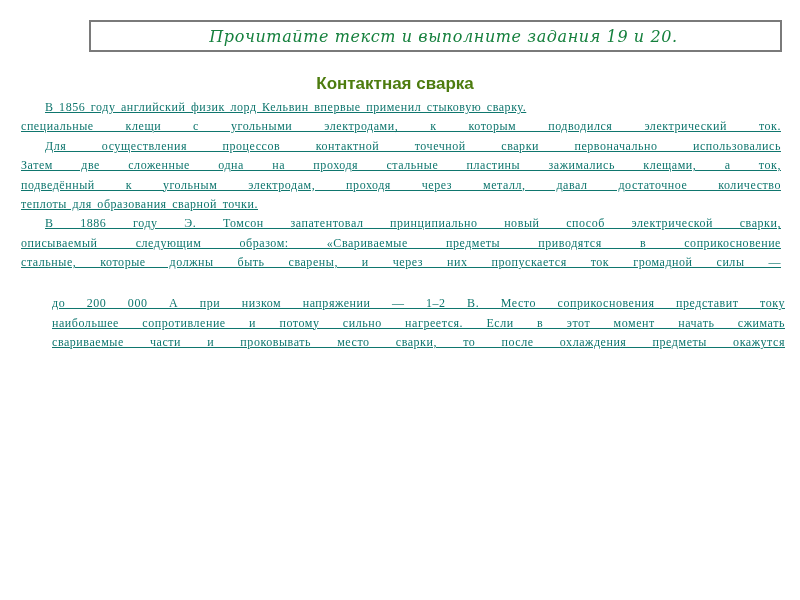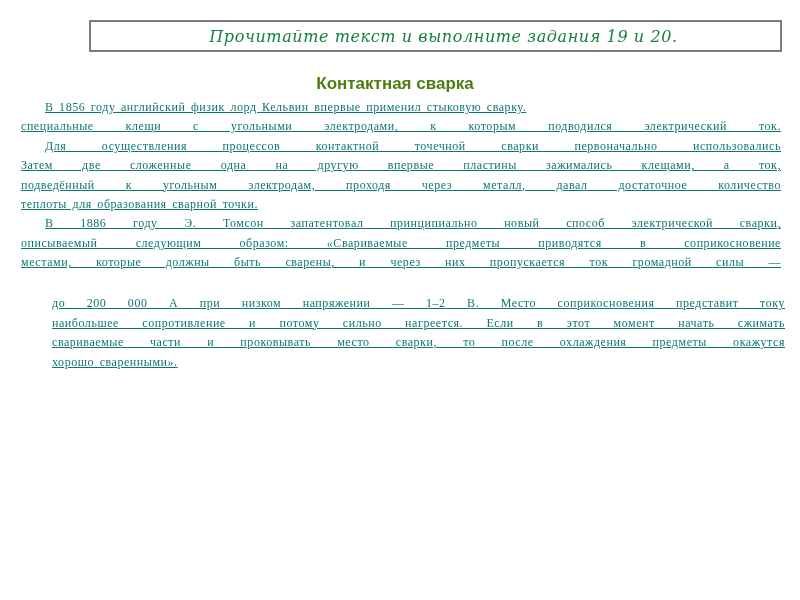--- a/index.html
+++ b/index.html
@@ -92,26 +92,25 @@
 <div class="task-box">
   <span class="task-text">Прочитайте текст и выполните задания 19 и 20.</span>
 </div>
 
 <div class="doc-title">Контактная сварка</div>
 
 <div class="block block1">
   <span class="line indent last">В 1856 году английский физик лорд Кельвин впервые применил стыковую сварку.</span>
   <span class="line">специальные клещи с угольными электродами, к которым подводился электрический ток.</span>
   <span class="line indent">Для осуществления процессов контактной точечной сварки первоначально использовались</span>
-  <span class="line">Затем две сложенные одна на другую впервые пластины зажимались клещами, а ток,</span>
+  <span class="line">Затем две сложенные одна на проходя стальные пластины зажимались клещами, а ток,</span>
   <span class="line">подведённый к угольным электродам, проходя через металл, давал достаточное количество</span>
   <span class="line last">теплоты для образования сварной точки.</span>
   <span class="line indent">В 1886 году Э. Томсон запатентовал принципиально новый способ электрической сварки,</span>
   <span class="line">описываемый следующим образом: «Свариваемые предметы приводятся в соприкосновение</span>
-  <span class="line">местами, которые должны быть сварены, и через них пропускается ток громадной силы —</span>
+  <span class="line">стальные, которые должны быть сварены, и через них пропускается ток громадной силы —</span>
 </div>
 
 <div class="block block2">
   <span class="line">до 200 000 А при низком напряжении — 1–2 В. Место соприкосновения представит току</span>
   <span class="line">наибольшее сопротивление и потому сильно нагреется. Если в этот момент начать сжимать</span>
   <span class="line">свариваемые части и проковывать место сварки, то после охлаждения предметы окажутся</span>
-  <span class="line last">хорошо сваренными».</span>
 </div>
 
 </body></html>

